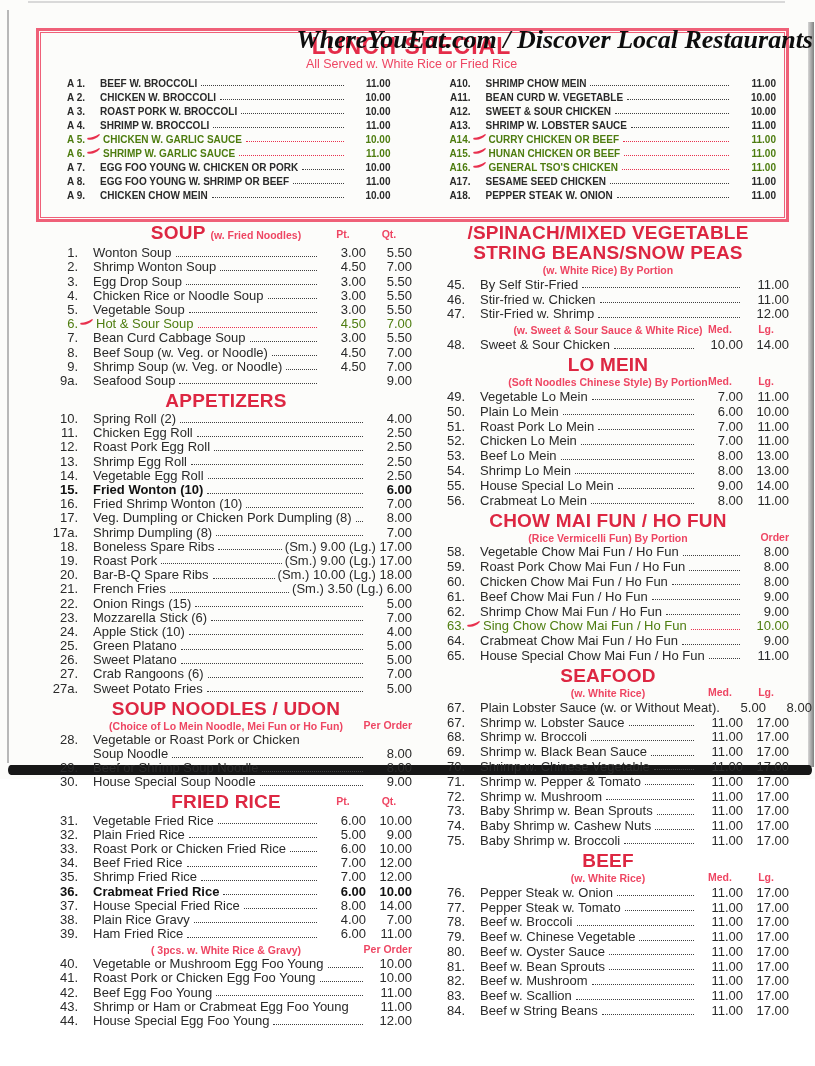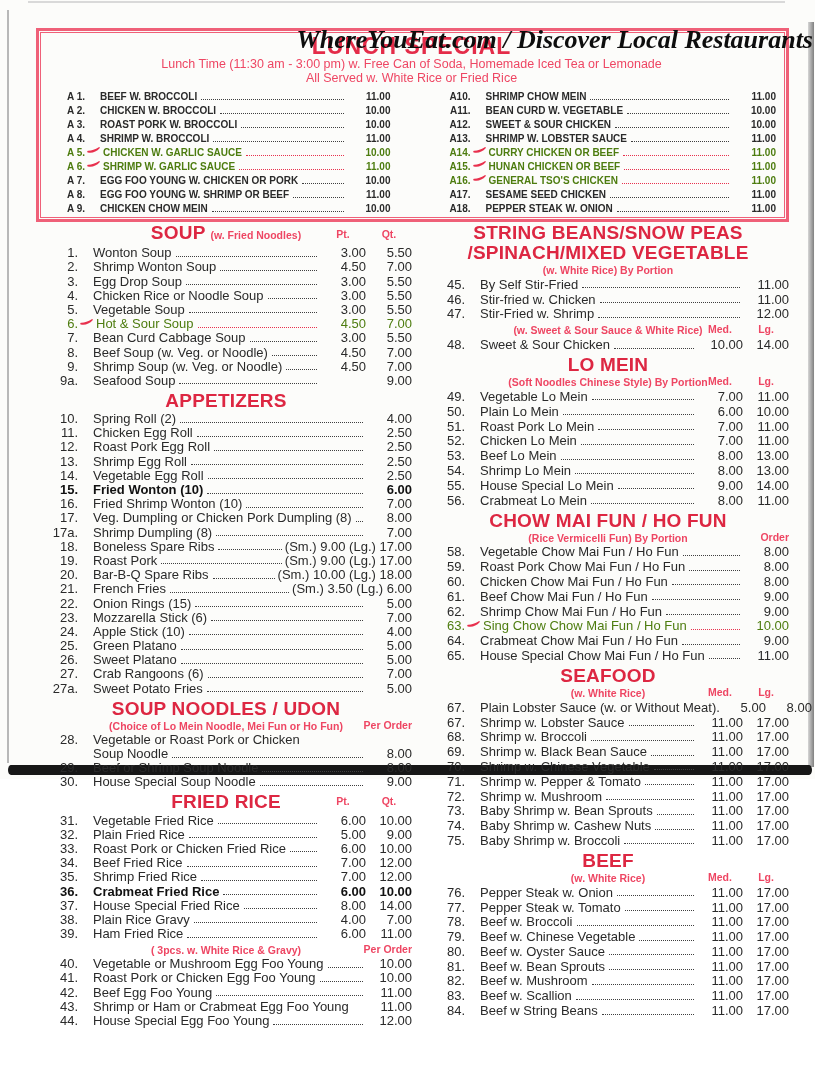--- a/index.html
+++ b/index.html
@@ -64,21 +64,20 @@
   <div class="edge-top"></div>
   <div class="edge-left"></div>
   <div class="edge-right"></div>
   <div class="edge-bottom"></div>
 
   <div class="watermark">WhereYouEat.com / Discover Local Restaurants</div>
 
   <div class="lunchbox">
     <div class="inner">
       <div class="lunch-title">LUNCH SPECIAL</div>
-      <div class="lunch-sub">Lunch Time (11:30 am - 3:00 pm) w. Free Can of Soda, Homemade Iced Tea or Lemonade</div>
       <div class="lunch-sub">All Served w. White Rice or Fried Rice</div>
       <div class="lunch-cols">
         <div class="lunch-col" id="lunch-left">
             <div class="row">
               <span class="num">A 1.</span>
               <span class="iname">BEEF W. BROCCOLI</span>
               <span class="dots"></span>
               <span class="lp">11.00</span>
             </div>
             <div class="row">
@@ -535,22 +534,22 @@
         <div class="row">
           <span class="num">44.</span>
           <span class="iname">House Special Egg Foo Young</span>
           <span class="dots"></span>
           <span class="pw">12.00</span>
         </div>
       </div>
     </div>
   <div class="col col-right" id="col-right">
       <div class="sec">
+        <div class="sec-title"><span>/SPINACH/MIXED VEGETABLE</span></div>
         <div class="sec-title"><span>STRING BEANS/SNOW PEAS</span></div>
-        <div class="sec-title"><span>/SPINACH/MIXED VEGETABLE</span></div>
         <div class="sec-note-row"><span>(w. White Rice) By Portion</span></div>
         <div class="row">
           <span class="num">45.</span>
           <span class="iname">By Self Stir-Fried</span>
           <span class="dots"></span>
           <span class="pw">11.00</span>
         </div>
         <div class="row">
           <span class="num">46.</span>
           <span class="iname">Stir-fried w. Chicken</span>

